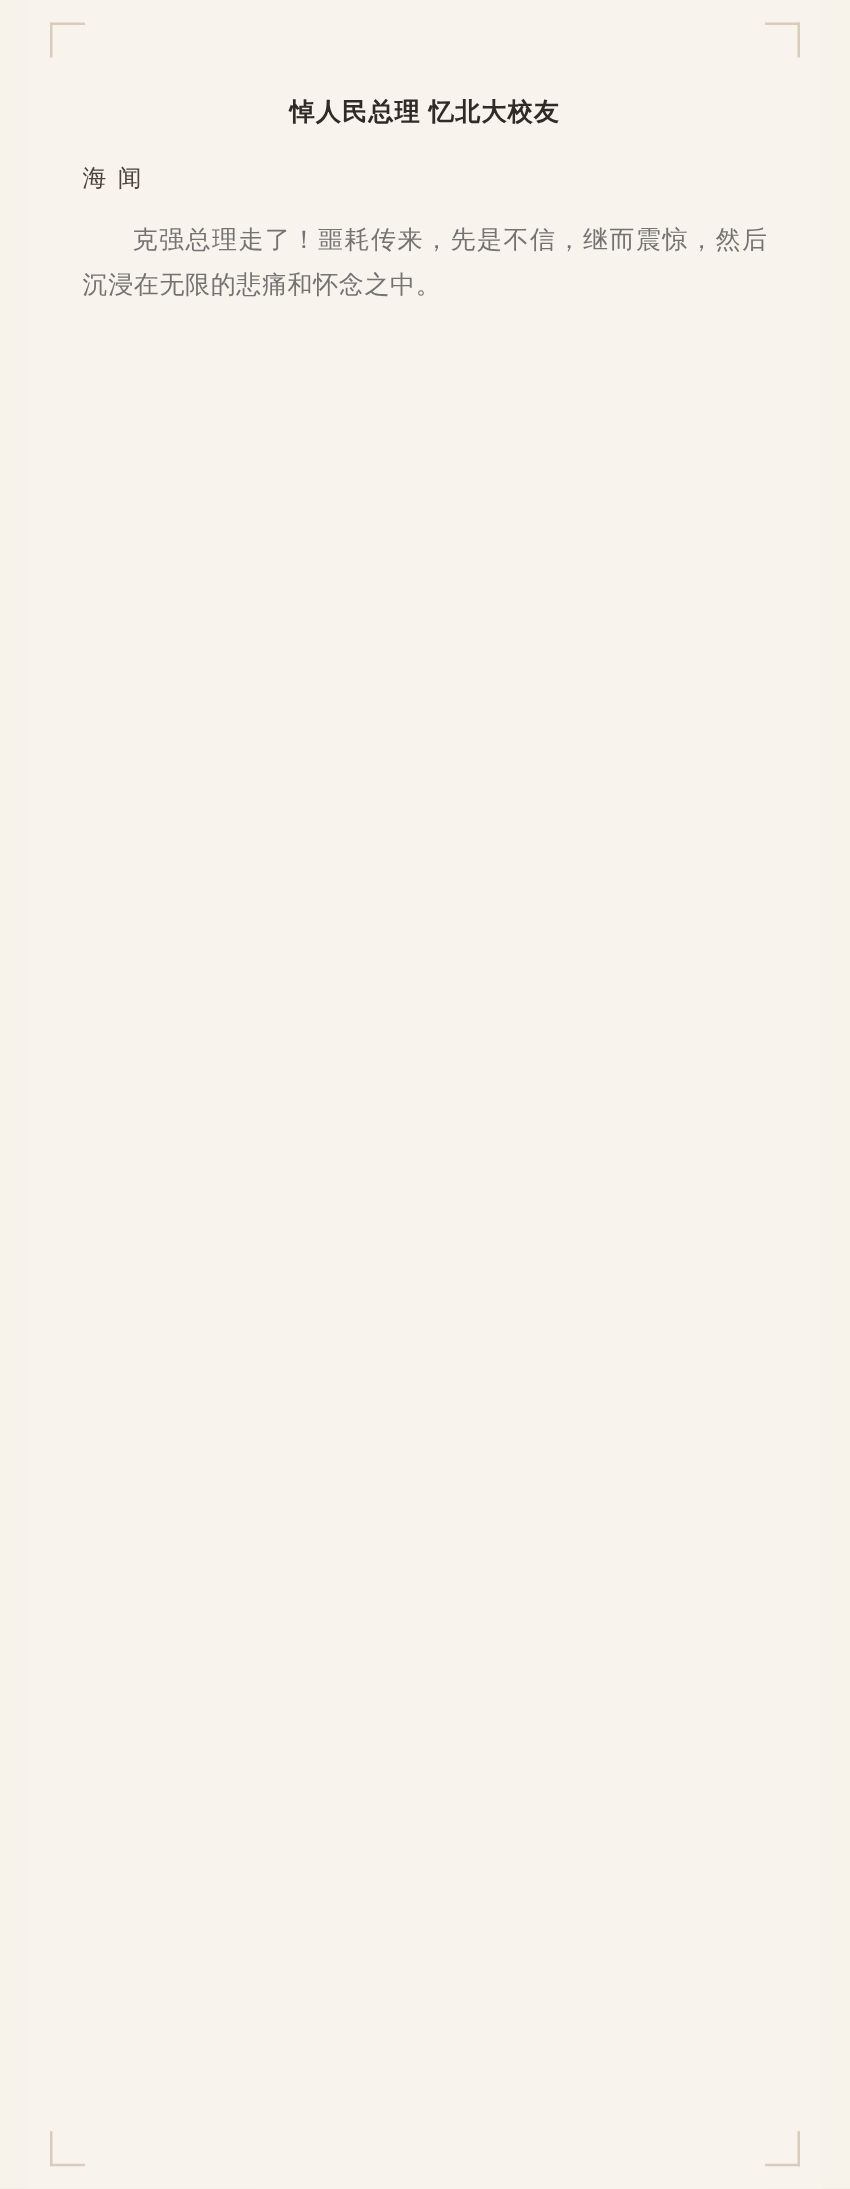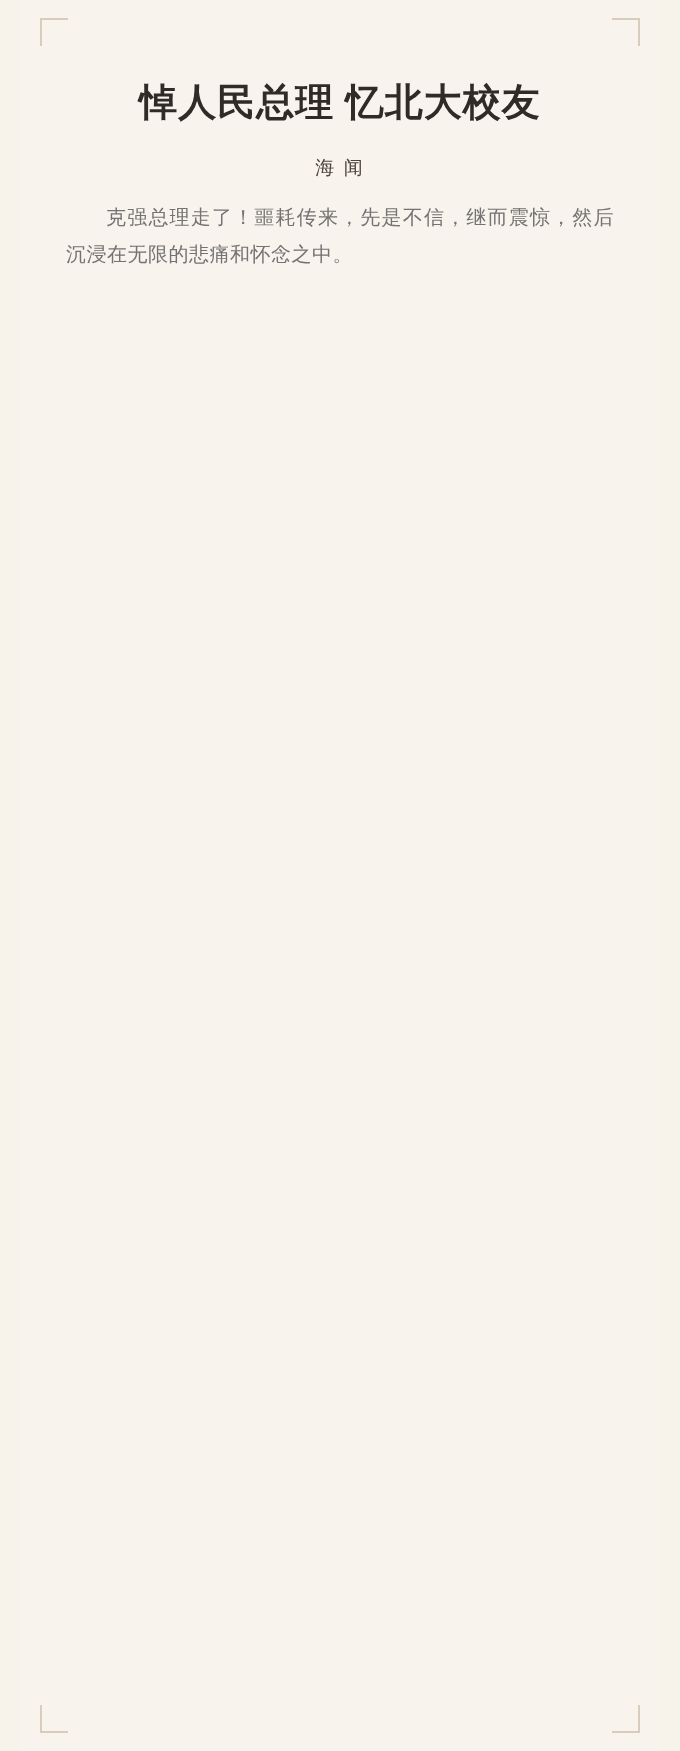--- a/index.html
+++ b/index.html
@@ -37,30 +37,29 @@
     border-style: solid;
     border-width: 0;
   }
   .corner.tl { top: 18px; left: 18px; border-top-width: 2px; border-left-width: 2px; }
   .corner.tr { top: 18px; right: 18px; border-top-width: 2px; border-right-width: 2px; }
   .corner.bl { bottom: 18px; left: 18px; border-bottom-width: 2px; border-left-width: 2px; }
   .corner.br { bottom: 18px; right: 18px; border-bottom-width: 2px; border-right-width: 2px; }
 
   .title {
     text-align: center;
-    font-size: 38px;
+    font-size: 20px;
     font-weight: bold;
     color: #2f2b26;
     letter-spacing: 1px;
     margin: 18px 0 0 0;
     line-height: 1.4;
     font-family: "Liberation Sans", sans-serif;
   }
   .author {
-    text-align: center;
     font-size: 19px;
     color: #4a443c;
     margin: 26px 0 8px 0;
     letter-spacing: 2px;
   }
   .body-text p {
     font-size: 20px;
     line-height: 1.82;
     color: #737373;
     margin: 18px 0 0 0;

